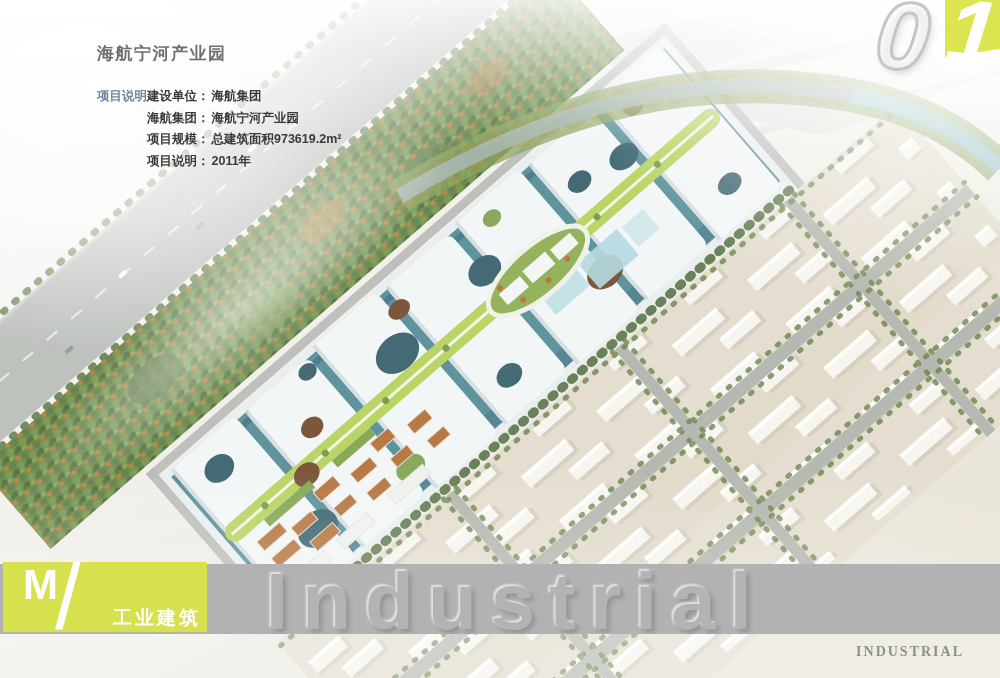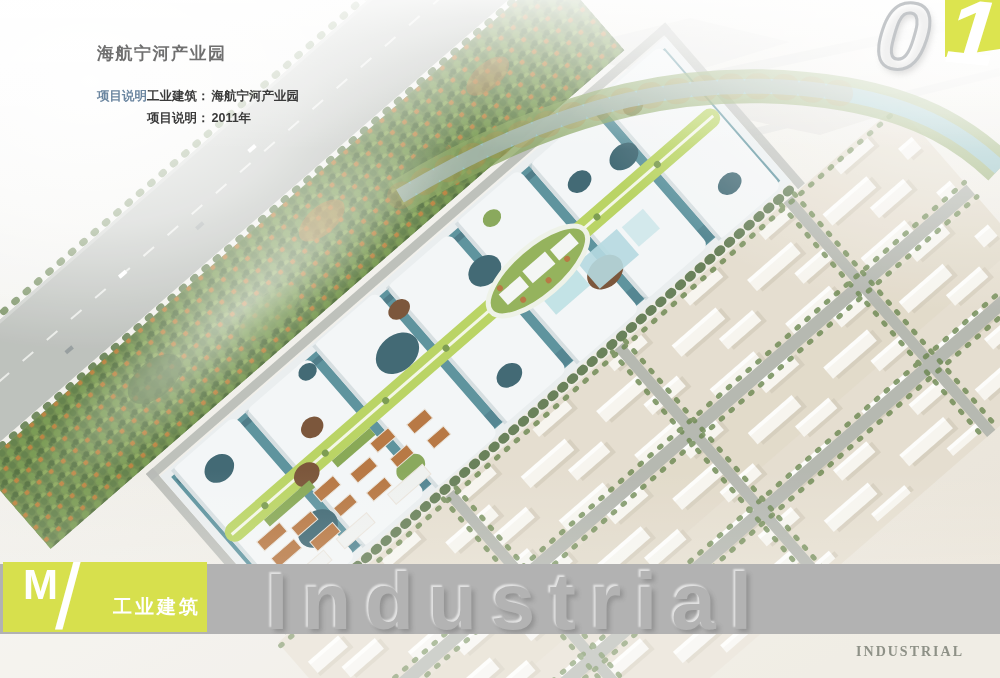--- a/index.html
+++ b/index.html
@@ -19,21 +19,21 @@
   
   .band{position:absolute;left:0;top:564px;width:1000px;height:70px;background:#b2b2b2;overflow:hidden;z-index:6;}
   .watermark{position:absolute;left:266px;top:-8px;font-size:80px;font-weight:bold;letter-spacing:14px;
              color:#b3b3b3;white-space:nowrap;
              text-shadow:-2px -2px 2px rgba(255,255,255,.65), 3px 3px 4px rgba(70,70,70,.28);}
 
   
   .cat-box{position:absolute;left:3px;top:562px;width:204px;height:70px;background:#d7e04d;z-index:7;overflow:hidden;}
   .cat-letter{position:absolute;left:20px;top:1px;font-size:42px;line-height:44px;font-weight:bold;color:#fff;}
   .cat-slash{position:absolute;left:52px;top:-12px;font-size:94px;line-height:94px;color:#fff;font-weight:normal;}
-  .cat-label{position:absolute;left:110px;top:32px;font-size:19px;font-weight:bold;color:#fff;letter-spacing:3px;white-space:nowrap;}
+  .cat-label{position:absolute;left:110px;top:43px;font-size:19px;font-weight:bold;color:#fff;letter-spacing:3px;white-space:nowrap;}
 
   
   .corner{position:absolute;right:36px;top:644px;z-index:7;font-family:"Liberation Serif","DejaVu Serif",serif;
           font-weight:bold;font-size:14px;letter-spacing:2px;color:#8e9187;}
 
   
   .pagenum{position:absolute;left:0;top:0;width:1000px;height:678px;pointer-events:none;z-index:8;}
   .pn-accent{position:absolute;left:945px;top:0;width:55px;height:57px;background:#dce44f;
              clip-path:polygon(0 0,100% 0,100% 86%,0 100%);}
   .pn-zero{position:absolute;left:876px;top:-14px;font-size:96px;line-height:100px;font-weight:bold;font-style:italic;
@@ -264,21 +264,27 @@
       <rect width="1000" height="678" fill="#ffffff" opacity="0.1"></rect>
     </g>
   </svg>
 
   <header class="header">
     <h1 class="title">海航宁河产业园</h1>
     <div class="info">
       <span class="section-label">项目说明</span>
       <ul class="details">
         <li>
-          <span class="dl">工业建筑：</span><span class="dv">海航宁河产业园</span>
+          <span class="dl">建设单位：</span><span class="dv">海航集团</span>
+        </li>
+        <li>
+          <span class="dl">海航集团：</span><span class="dv">海航宁河产业园</span>
+        </li>
+        <li>
+          <span class="dl">项目规模：</span><span class="dv">总建筑面积973619.2m²</span>
         </li>
         <li>
           <span class="dl">项目说明：</span><span class="dv">2011年</span>
         </li>
       </ul>
     </div>
   </header>
 
   <div class="band">
     <div class="watermark">Industrial</div>

